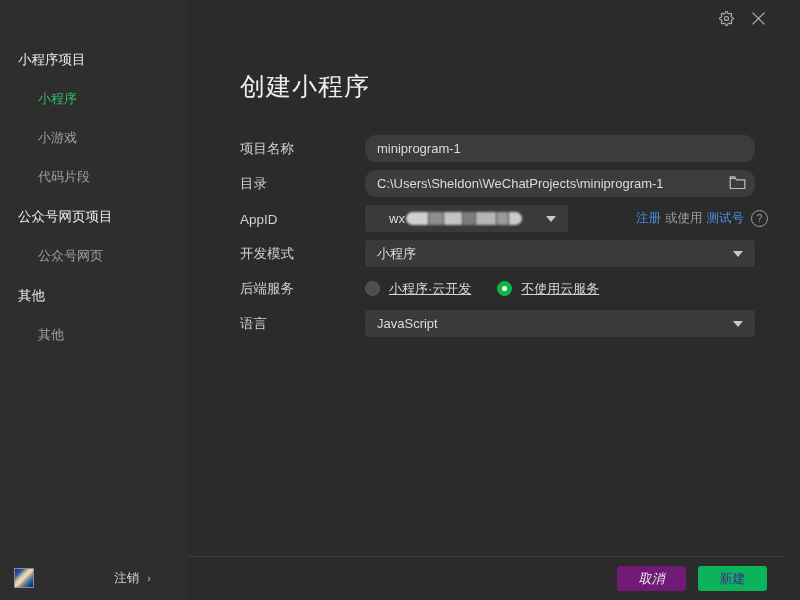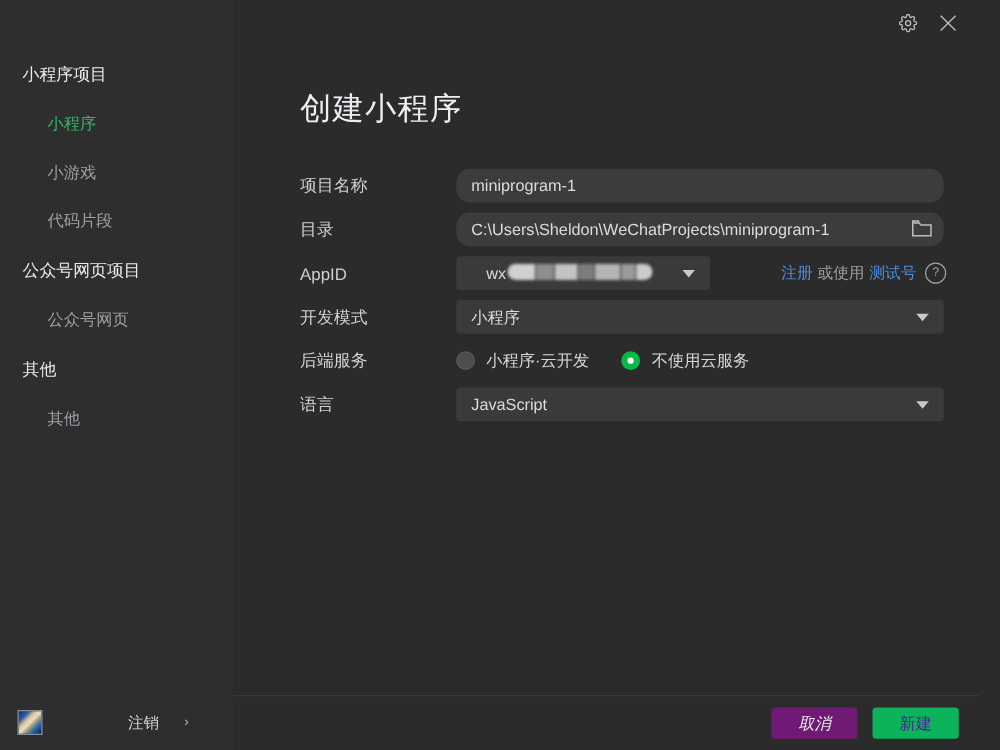--- a/index.html
+++ b/index.html
@@ -77,21 +77,21 @@
     background-color: #24385f;
     flex: 0 0 auto;
   }
   .logout {
     margin-left: auto;
     margin-right: 36px;
     font-size: 12.5px;
     color: #cfd3d6;
     display: flex;
     align-items: center;
-    gap: 20px;
+    gap: 8px;
     cursor: pointer;
     user-select: none;
   }
   .logout .chev {
     font-size: 11px;
     color: #b6babd;
     line-height: 1;
   }
 
   
@@ -195,41 +195,41 @@
 
   
   .appid-field {
     width: 203px;
     flex: 0 0 203px;
   }
   .appid-value {
     position: relative;
     padding-left: 24px;
     display: flex;
-    align-items: flex-start;
+    align-items: center;
   }
   .redacted {
     position: relative;
     display: inline-block;
     margin-left: 1px;
     width: 116px;
     height: 13px;
     border-radius: 7px;
     overflow: hidden;
     background: #4b4b4b;
     filter: blur(1.2px);
   }
   .redacted i {
     position: absolute;
     top: 0;
     height: 13px;
     display: block;
   }
   .appid-links {
-    margin-left: 17px;
+    margin-left: 28px;
     font-size: 12.5px;
     display: flex;
     align-items: center;
     gap: 4px;
     white-space: nowrap;
   }
   .lnk { color: #4a90e2; cursor: pointer; }
   .plain { color: #9aa0a6; }
   .help {
     display: inline-flex;
@@ -276,20 +276,21 @@
     position: absolute;
     left: 4px; top: 4px;
     width: 5px; height: 5px;
     border-radius: 50%;
     background: #ffffff;
   }
   .radio-row-inner {
     display: flex;
     align-items: center;
     height: 27px;
+    text-decoration: underline;
   }
 
   
   .footer {
     position: absolute;
     left: 0;
     right: 0;
     bottom: 0;
     height: 44px;
     border-top: 1px solid #3a3a3a;

